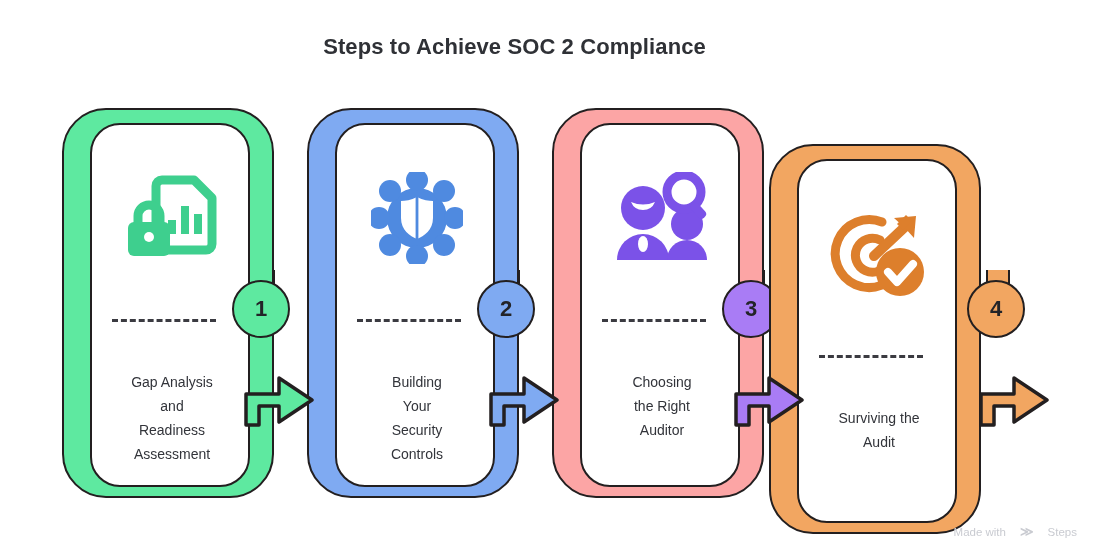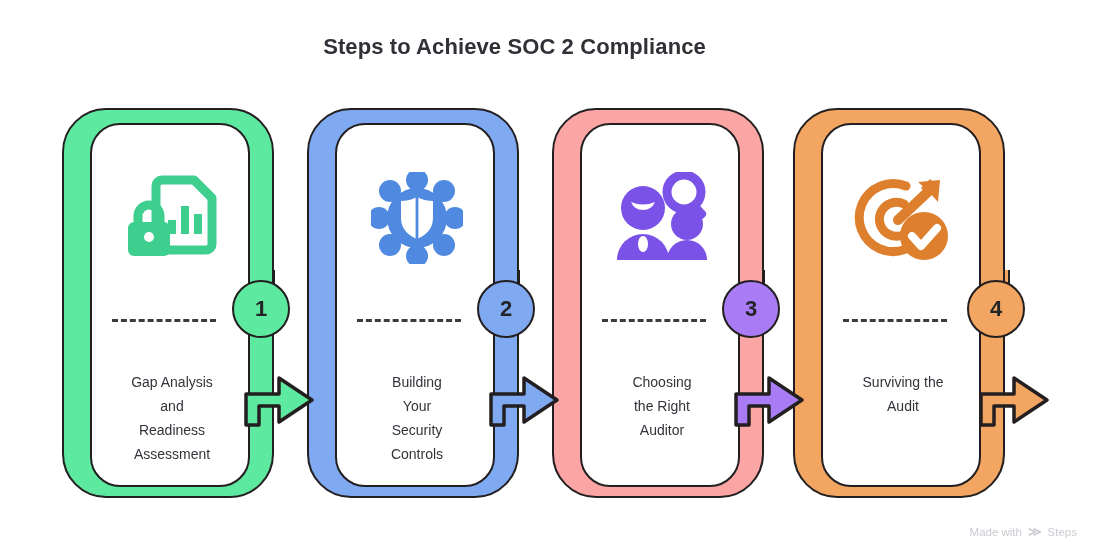--- a/index.html
+++ b/index.html
@@ -35,21 +35,21 @@
     width:160px;height:364px;
     background:#ffffff;
     border:2px solid #231f20;
     border-radius:30px;
     box-sizing:border-box;
     overflow:hidden;
   }
   .card.c1{left:62px;background:#5EE9A0;}
   .card.c2{left:307px;background:#7FAAF2;padding-left:10px;}
   .card.c3{left:552px;background:#fca5a5;}
-  .card.c4{left:793px;background:#F2A661;}
+  .card.c4{left:769px;background:#F2A661;margin-top:36px;}
 
   
   .icon-wrap{
     position:absolute;left:0;top:34px;width:160px;height:118px;
     display:flex;align-items:center;justify-content:center;
   }
   .icon-wrap svg{display:block;}
 
   
   .divider{
@@ -93,21 +93,21 @@
   
   .arrow{position:absolute;top:372px;}
   .arrow.a1{left:243px;}
   .arrow.a2{left:488px;}
   .arrow.a3{left:733px;}
   .arrow.a4{left:978px;}
 
   
   .watermark{
     position:absolute;right:22px;bottom:14px;
-    display:flex;align-items:center;gap:6px;
+    display:flex;align-items:center;gap:14px;
     font-size:11.5px;color:#c9cbd1;
     user-select:none;
     margin-top:12px;
   }
   .watermark .nk{font-weight:bold;font-size:13px;color:#c9cbd1;}
 </style>
 </head>
 <body>
 
 <div id="stage">

